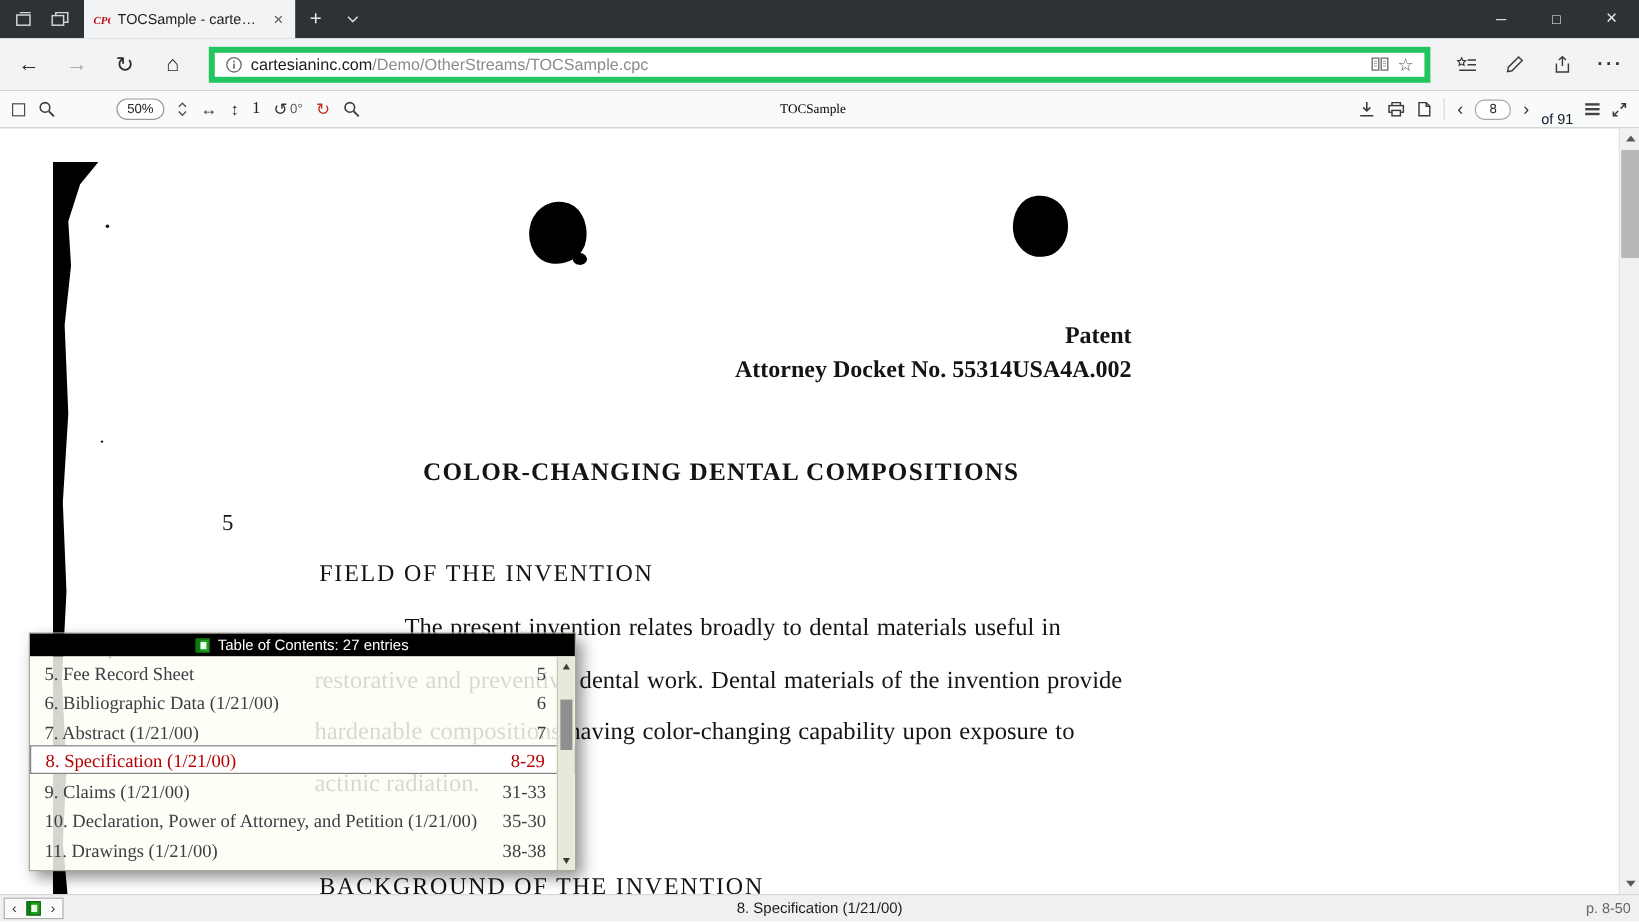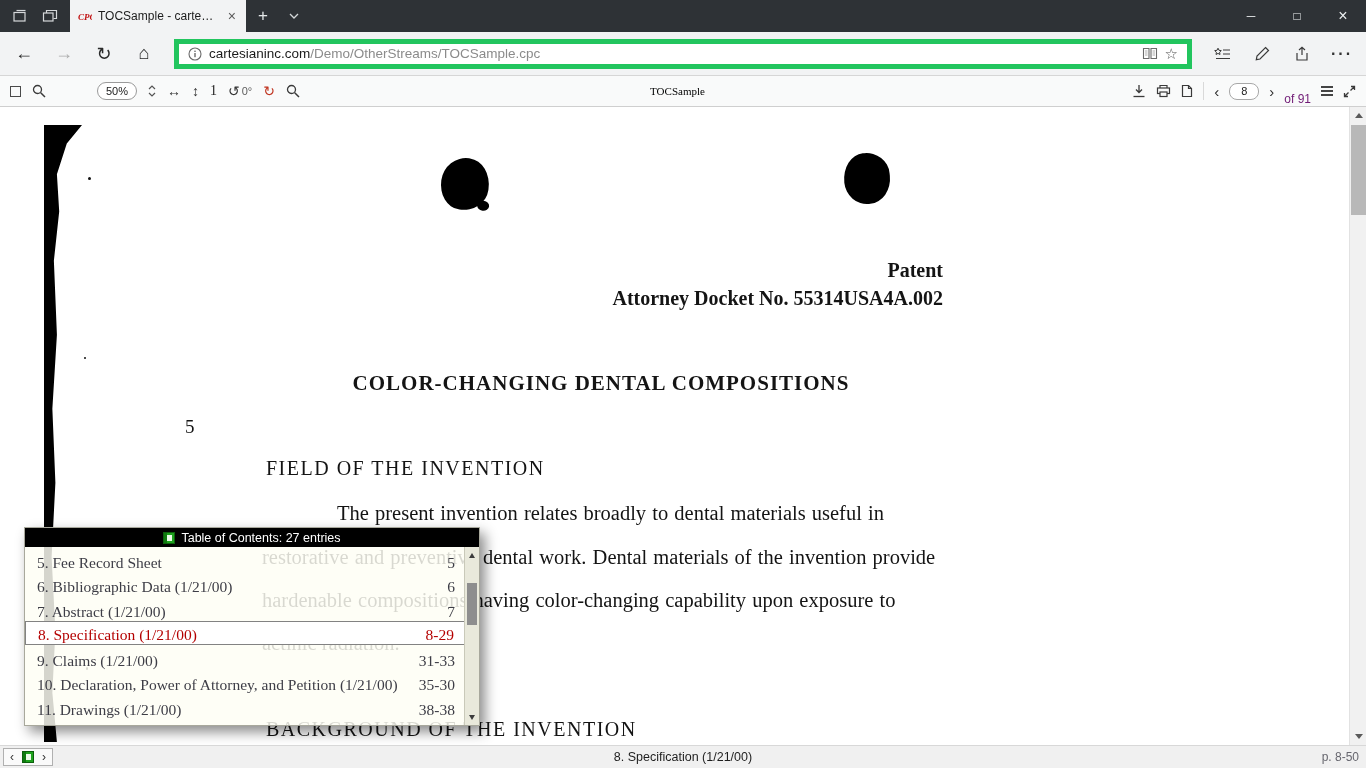--- a/index.html
+++ b/index.html
@@ -44,26 +44,26 @@
   .spinner { display:flex; flex-direction:column; gap:2px; align-items:center; }
   .glyph-icon { font-size:14px; color:#333; line-height:1; }
   .one-icon { font-family:"Liberation Serif", serif; font-size:14px; color:#222; }
   .deg-label { font-size:11px; color:#5d5d5d; margin-left:2px; }
   .red-glyph { font-size:14px; color:#c03420; line-height:1; }
   .viewer-title { position:absolute; left:0; right:11px; text-align:center; font-family:"Liberation Serif", serif; font-size:11px; color:#000000; pointer-events:none; z-index:1; }
   .vb-right { margin-left:auto; display:flex; align-items:center; gap:10px; z-index:2; }
   .vb-sep { width:1px; height:18px; background:#d9d9d9; }
   .pager-chev { font-size:15px; color:#2e2e2e; }
   .page-box { width:30px; height:17px; border:1px solid #a8a8a8; border-radius:8px; background:#fff; font-size:11px; color:#222; display:flex; align-items:center; justify-content:center; }
-  .of-label { font-size:12px; color:#701a75;margin-top:16px; }
+  .of-label { font-size:12px; color:#0f172a;margin-top:16px; }
   .menu-icon { display:flex; flex-direction:column; gap:2.5px; }
   .menu-icon span { width:12px; height:1.5px; background:#444; display:block; }
 
   
-  .content { position:absolute; top:107px; left:0; width:1202px; height:638px; background:#fff; overflow:hidden;text-decoration:underline; }
+  .content { position:absolute; top:117px; left:0; width:1202px; height:638px; background:#fff; overflow:hidden;text-decoration:underline; }
   .docline { position:absolute; font-family:"Liberation Serif", serif; color:#141414; white-space:nowrap; }
   .d-patent { top:152px; right:259px; font-size:20px; font-weight:bold; }
   .d-docket { top:180px; right:259px; font-size:20px; font-weight:bold; }
   .d-title  { top:264px; left:0; width:100%; text-align:center; font-size:21px; font-weight:bold; letter-spacing:1px; }
   .d-lineno { top:309px; left:185px; font-size:19px; }
   .d-field  { top:350px; left:266px; font-size:20px; letter-spacing:1.5px; }
   .d-p1 { top:395px; left:337px; font-size:20.5px; word-spacing:1px; }
   .d-p2 { top:439px; left:262px; font-size:20.5px; word-spacing:1px; }
   .d-p3 { top:482px; left:262px; font-size:20.5px; word-spacing:1px; }
   .d-p4 { top:525px; left:262px; font-size:20.5px; }

